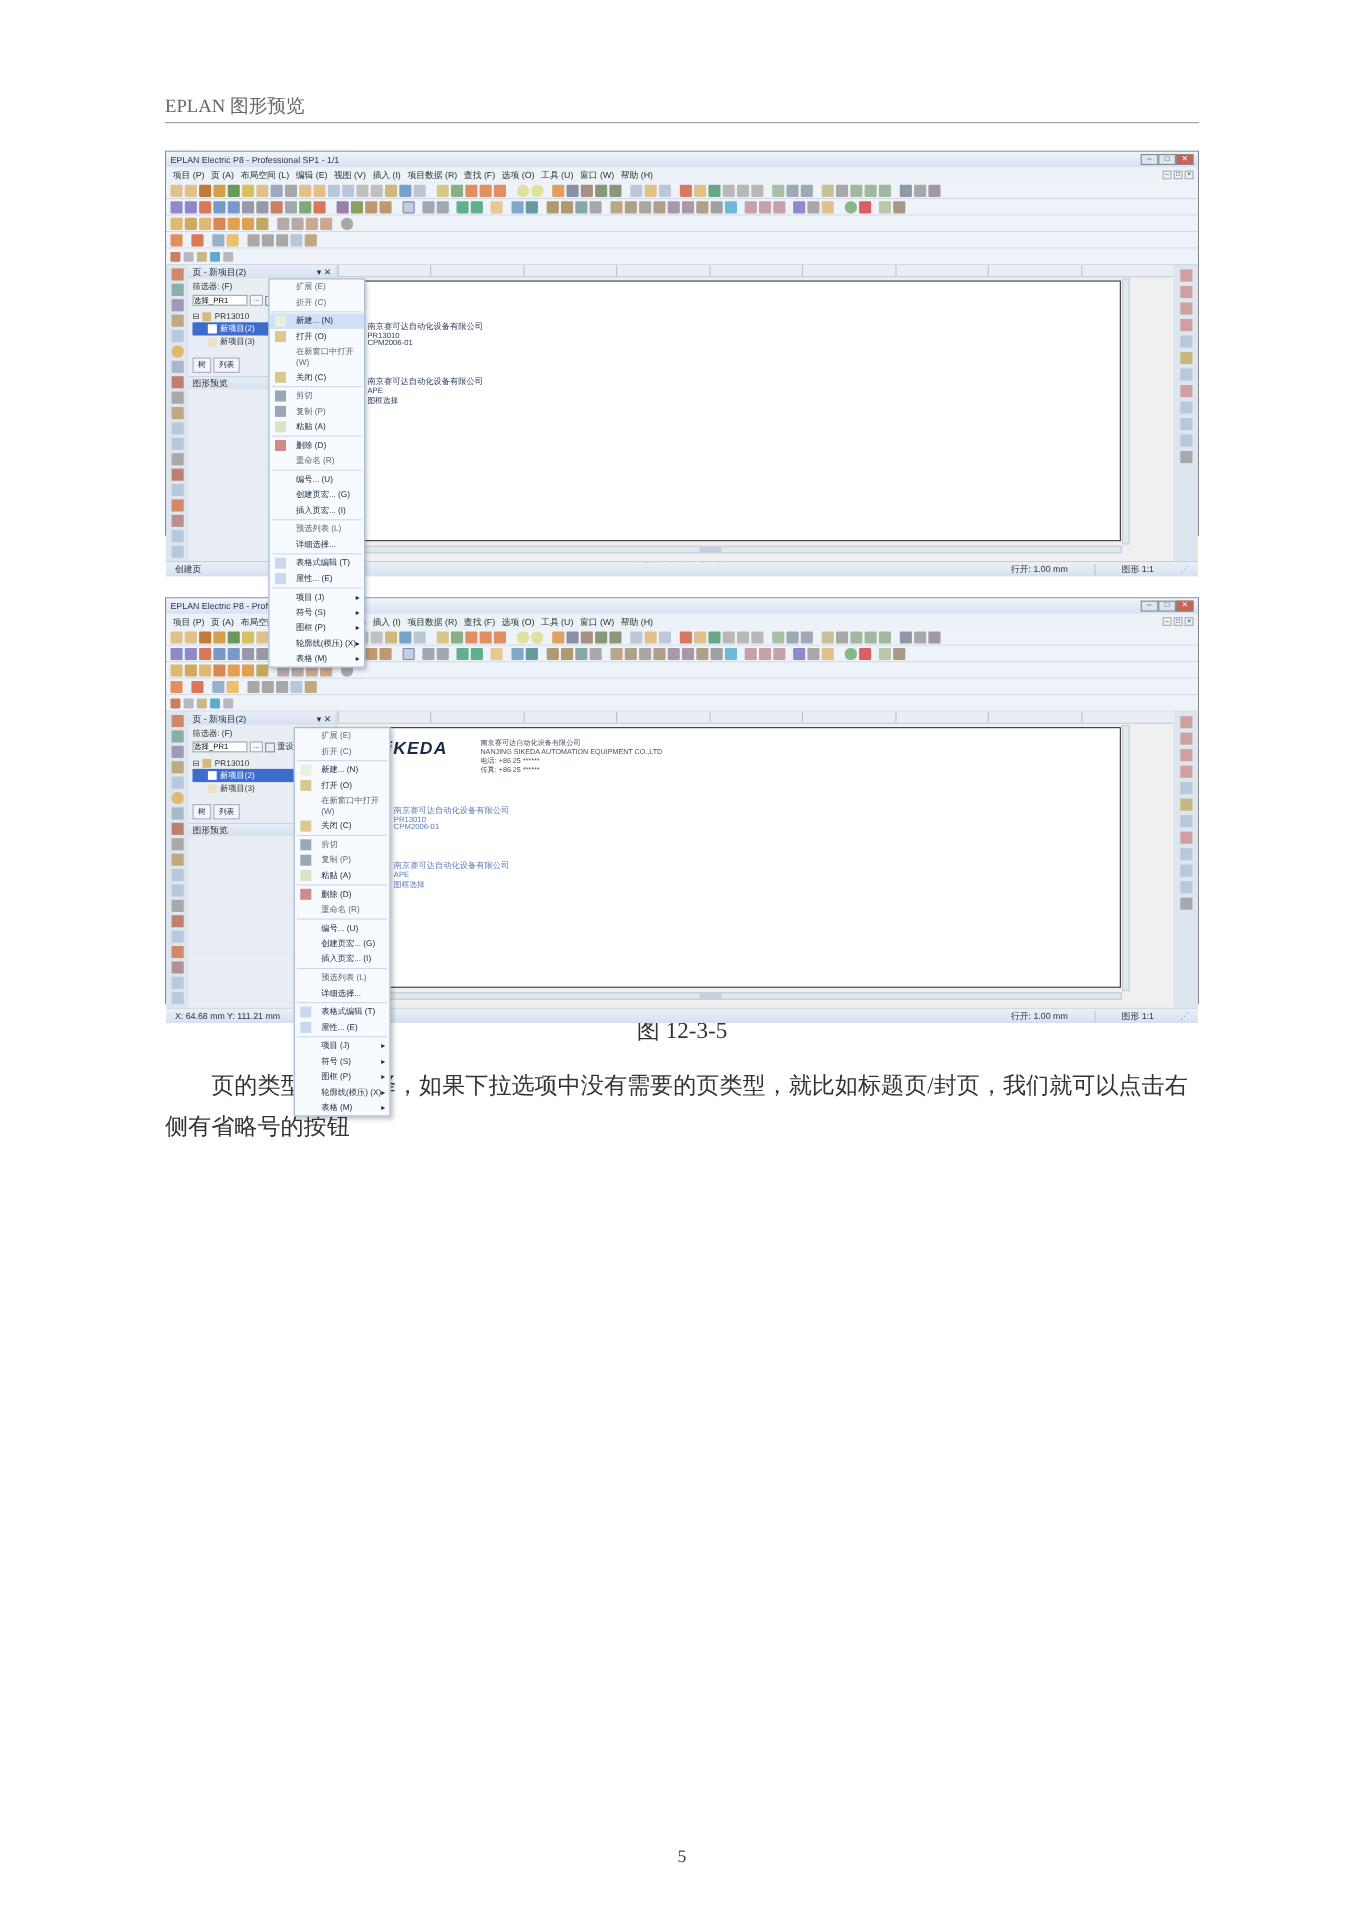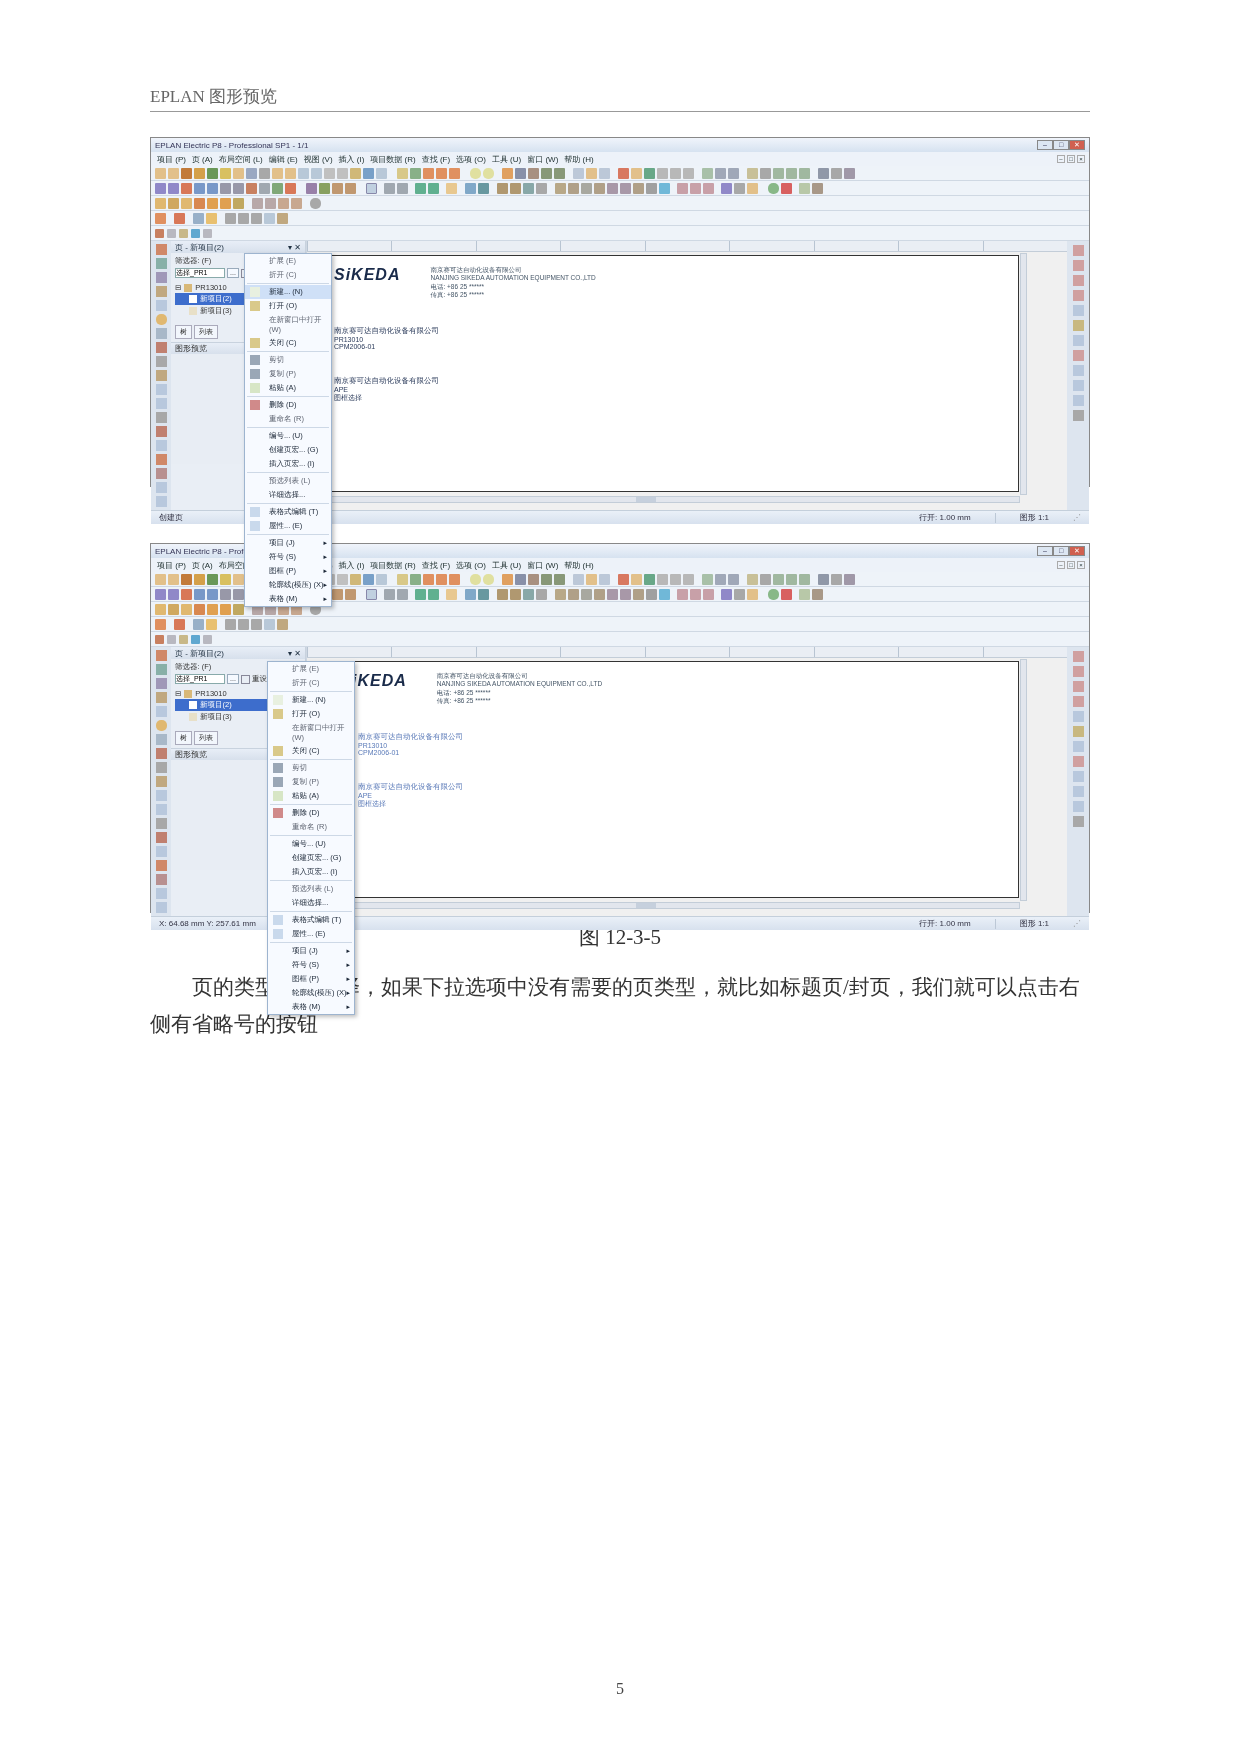--- a/index.html
+++ b/index.html
@@ -425,29 +425,20 @@
           <span></span>
           <span></span>
           <span></span>
           <span></span>
           <span></span>
           <span></span>
           <span></span>
           <span></span>
         </div>
       <div class="page">
-        <div class="page-head">
-          <div class="logo">SiKEDA</div>
-          <div class="logo-sub">
-            <div>南京赛可达自动化设备有限公司</div>
-            <div>NANJING SIKEDA AUTOMATION EQUIPMENT CO.,LTD</div>
-            <div>电话: +86 25 ******</div>
-            <div>传真: +86 25 ******</div>
-          </div>
-        </div>
         <div class="block">
           <div class="block-title">南京赛可达自动化设备有限公司</div>
           <div>PR13010</div>
           <div>CPM2006-01</div>
         </div>
         <div class="block">
           <div class="block-title">南京赛可达自动化设备有限公司</div>
           <div>APE</div>
           <div>图框选择</div>
         </div>
@@ -970,21 +961,21 @@
         <span></span>
         <span style="background:#d0a0a0"></span>
         <span></span>
         <span></span>
         <span></span>
         <span style="background:#a8a8a8"></span>
     </div>
   </div>
 
   <div class="statusbar">
-    <span>X: 64.68 mm   Y: 257.61 mm</span>
+    <span>X: 64.68 mm   Y: 111.21 mm</span>
     <div class="status-right">
       <span>行开: 1.00 mm</span>
         <span class="sep"></span>
       <span>图形 1:1</span>
       <span style="color:#888">⋰</span>
     </div>
   </div>
 </div>
 
 <div class="caption">图 12-3-5</div>

